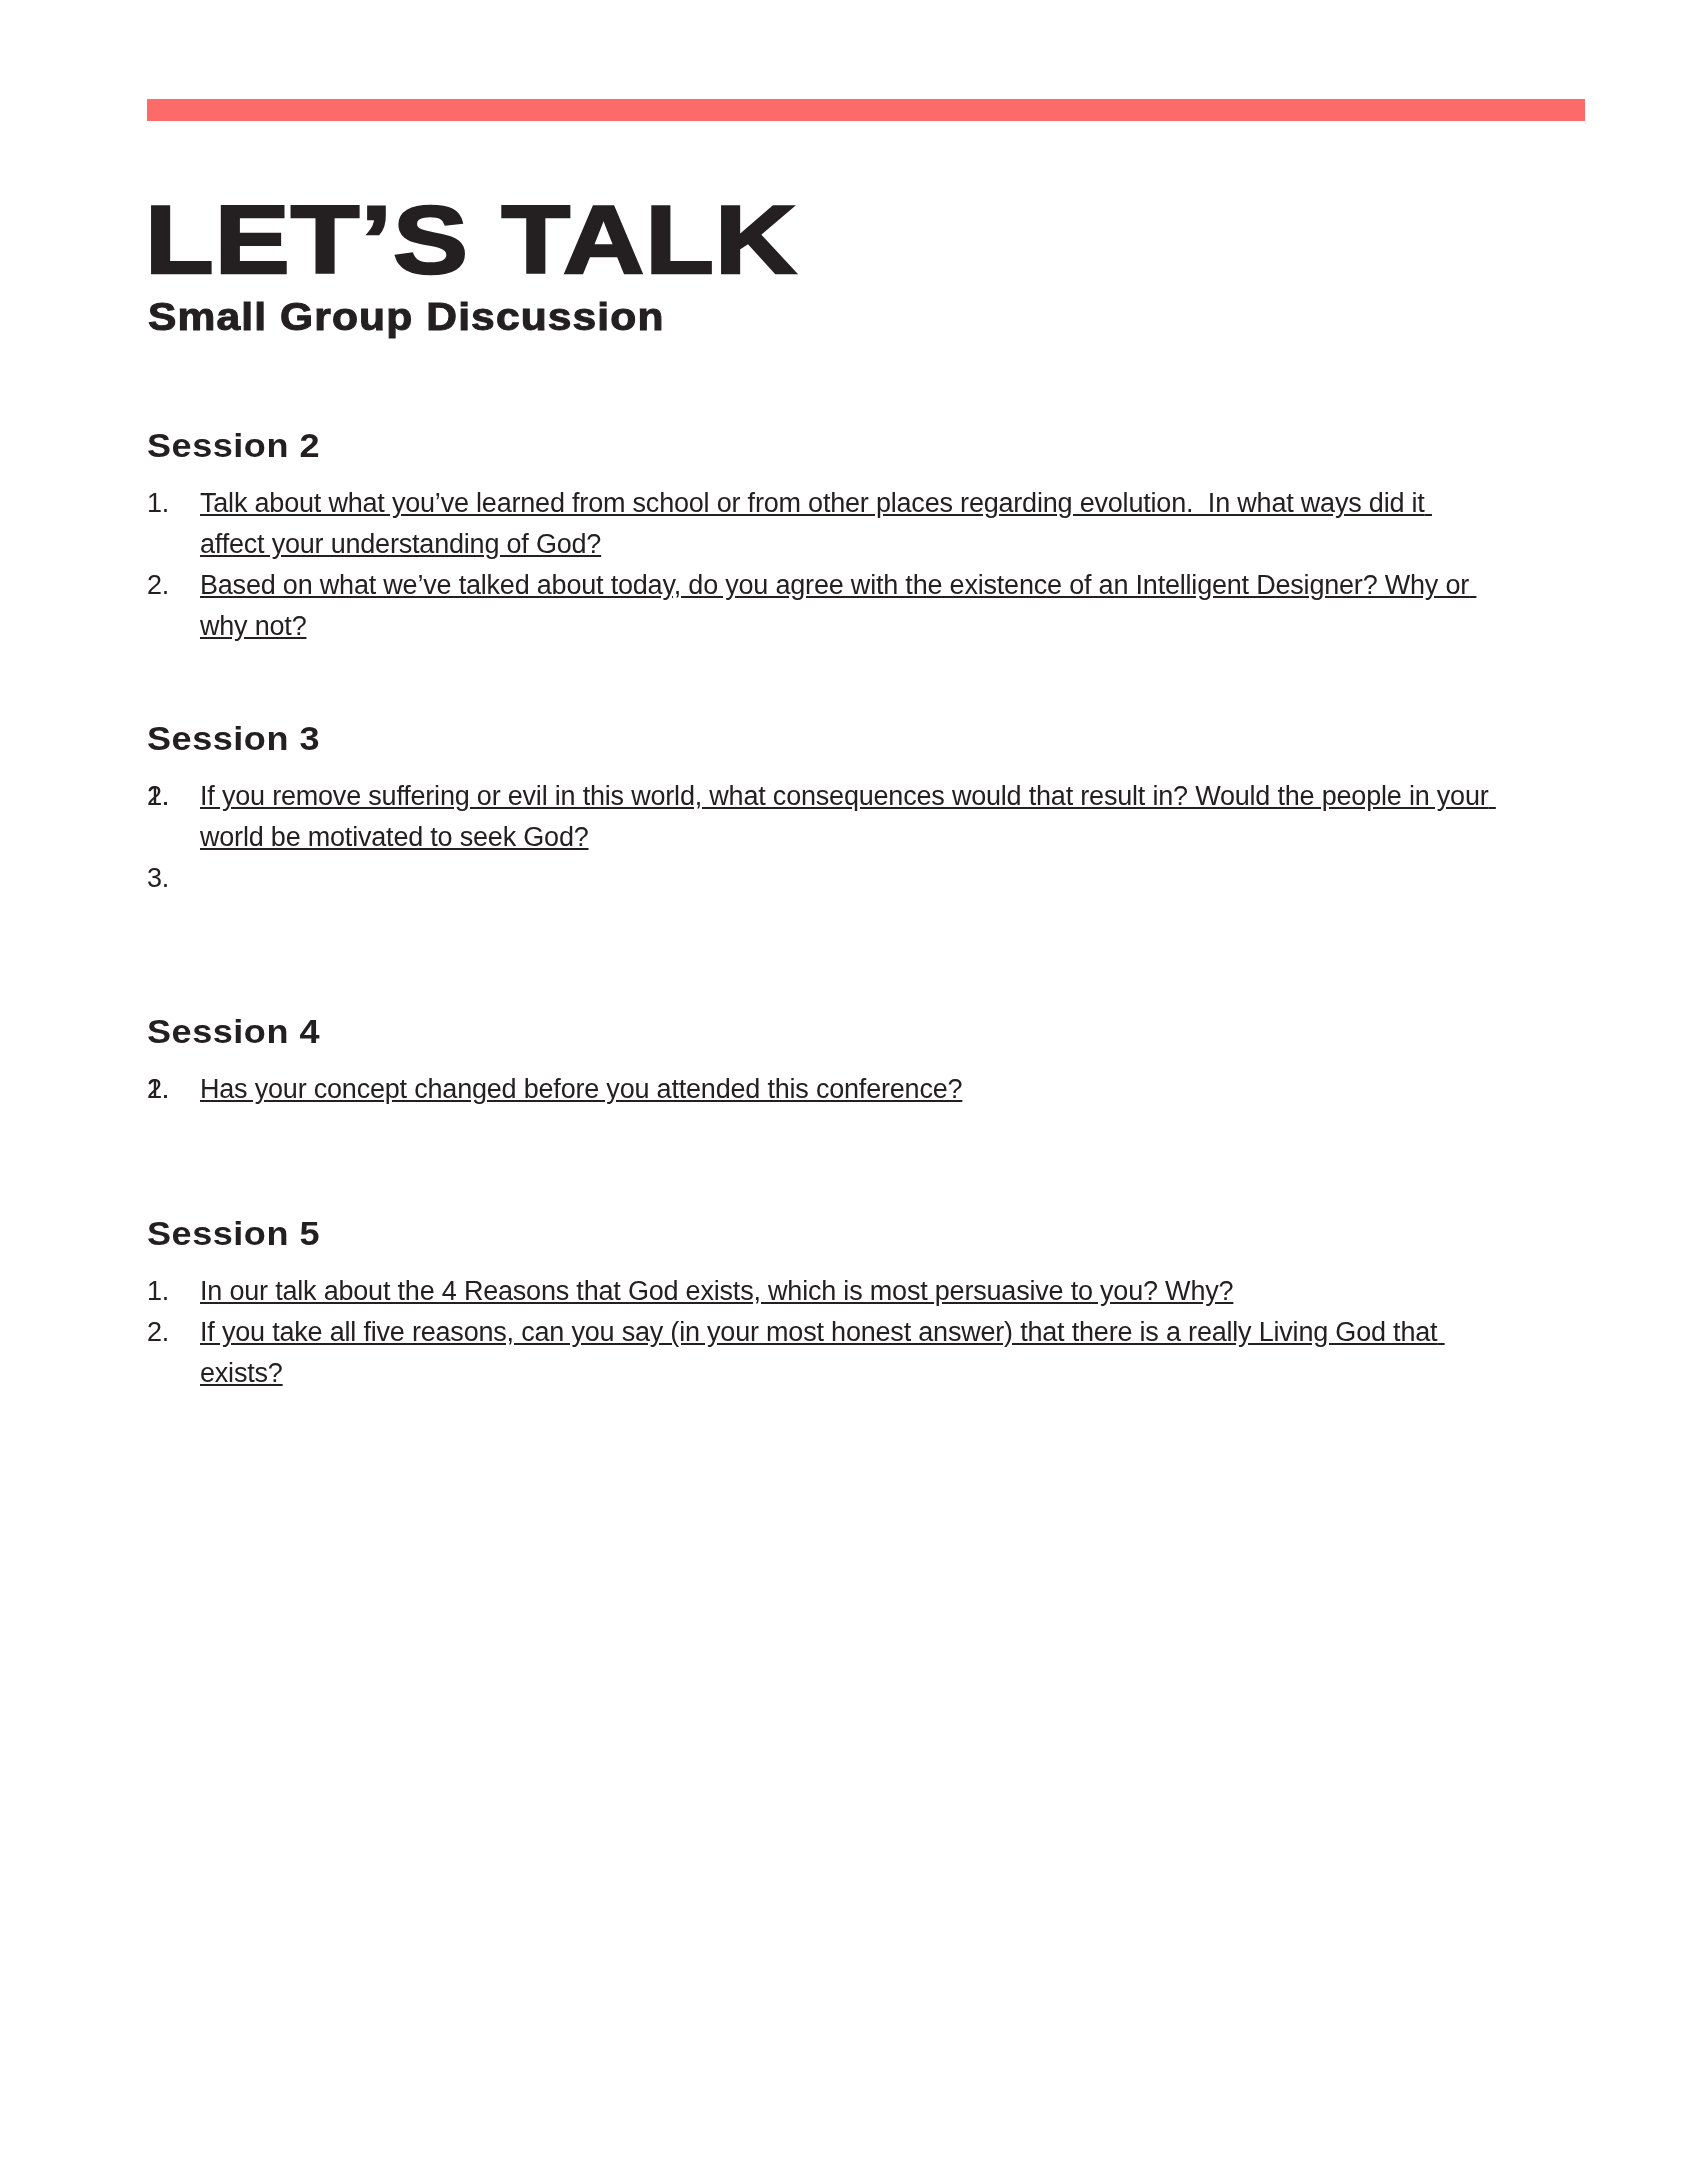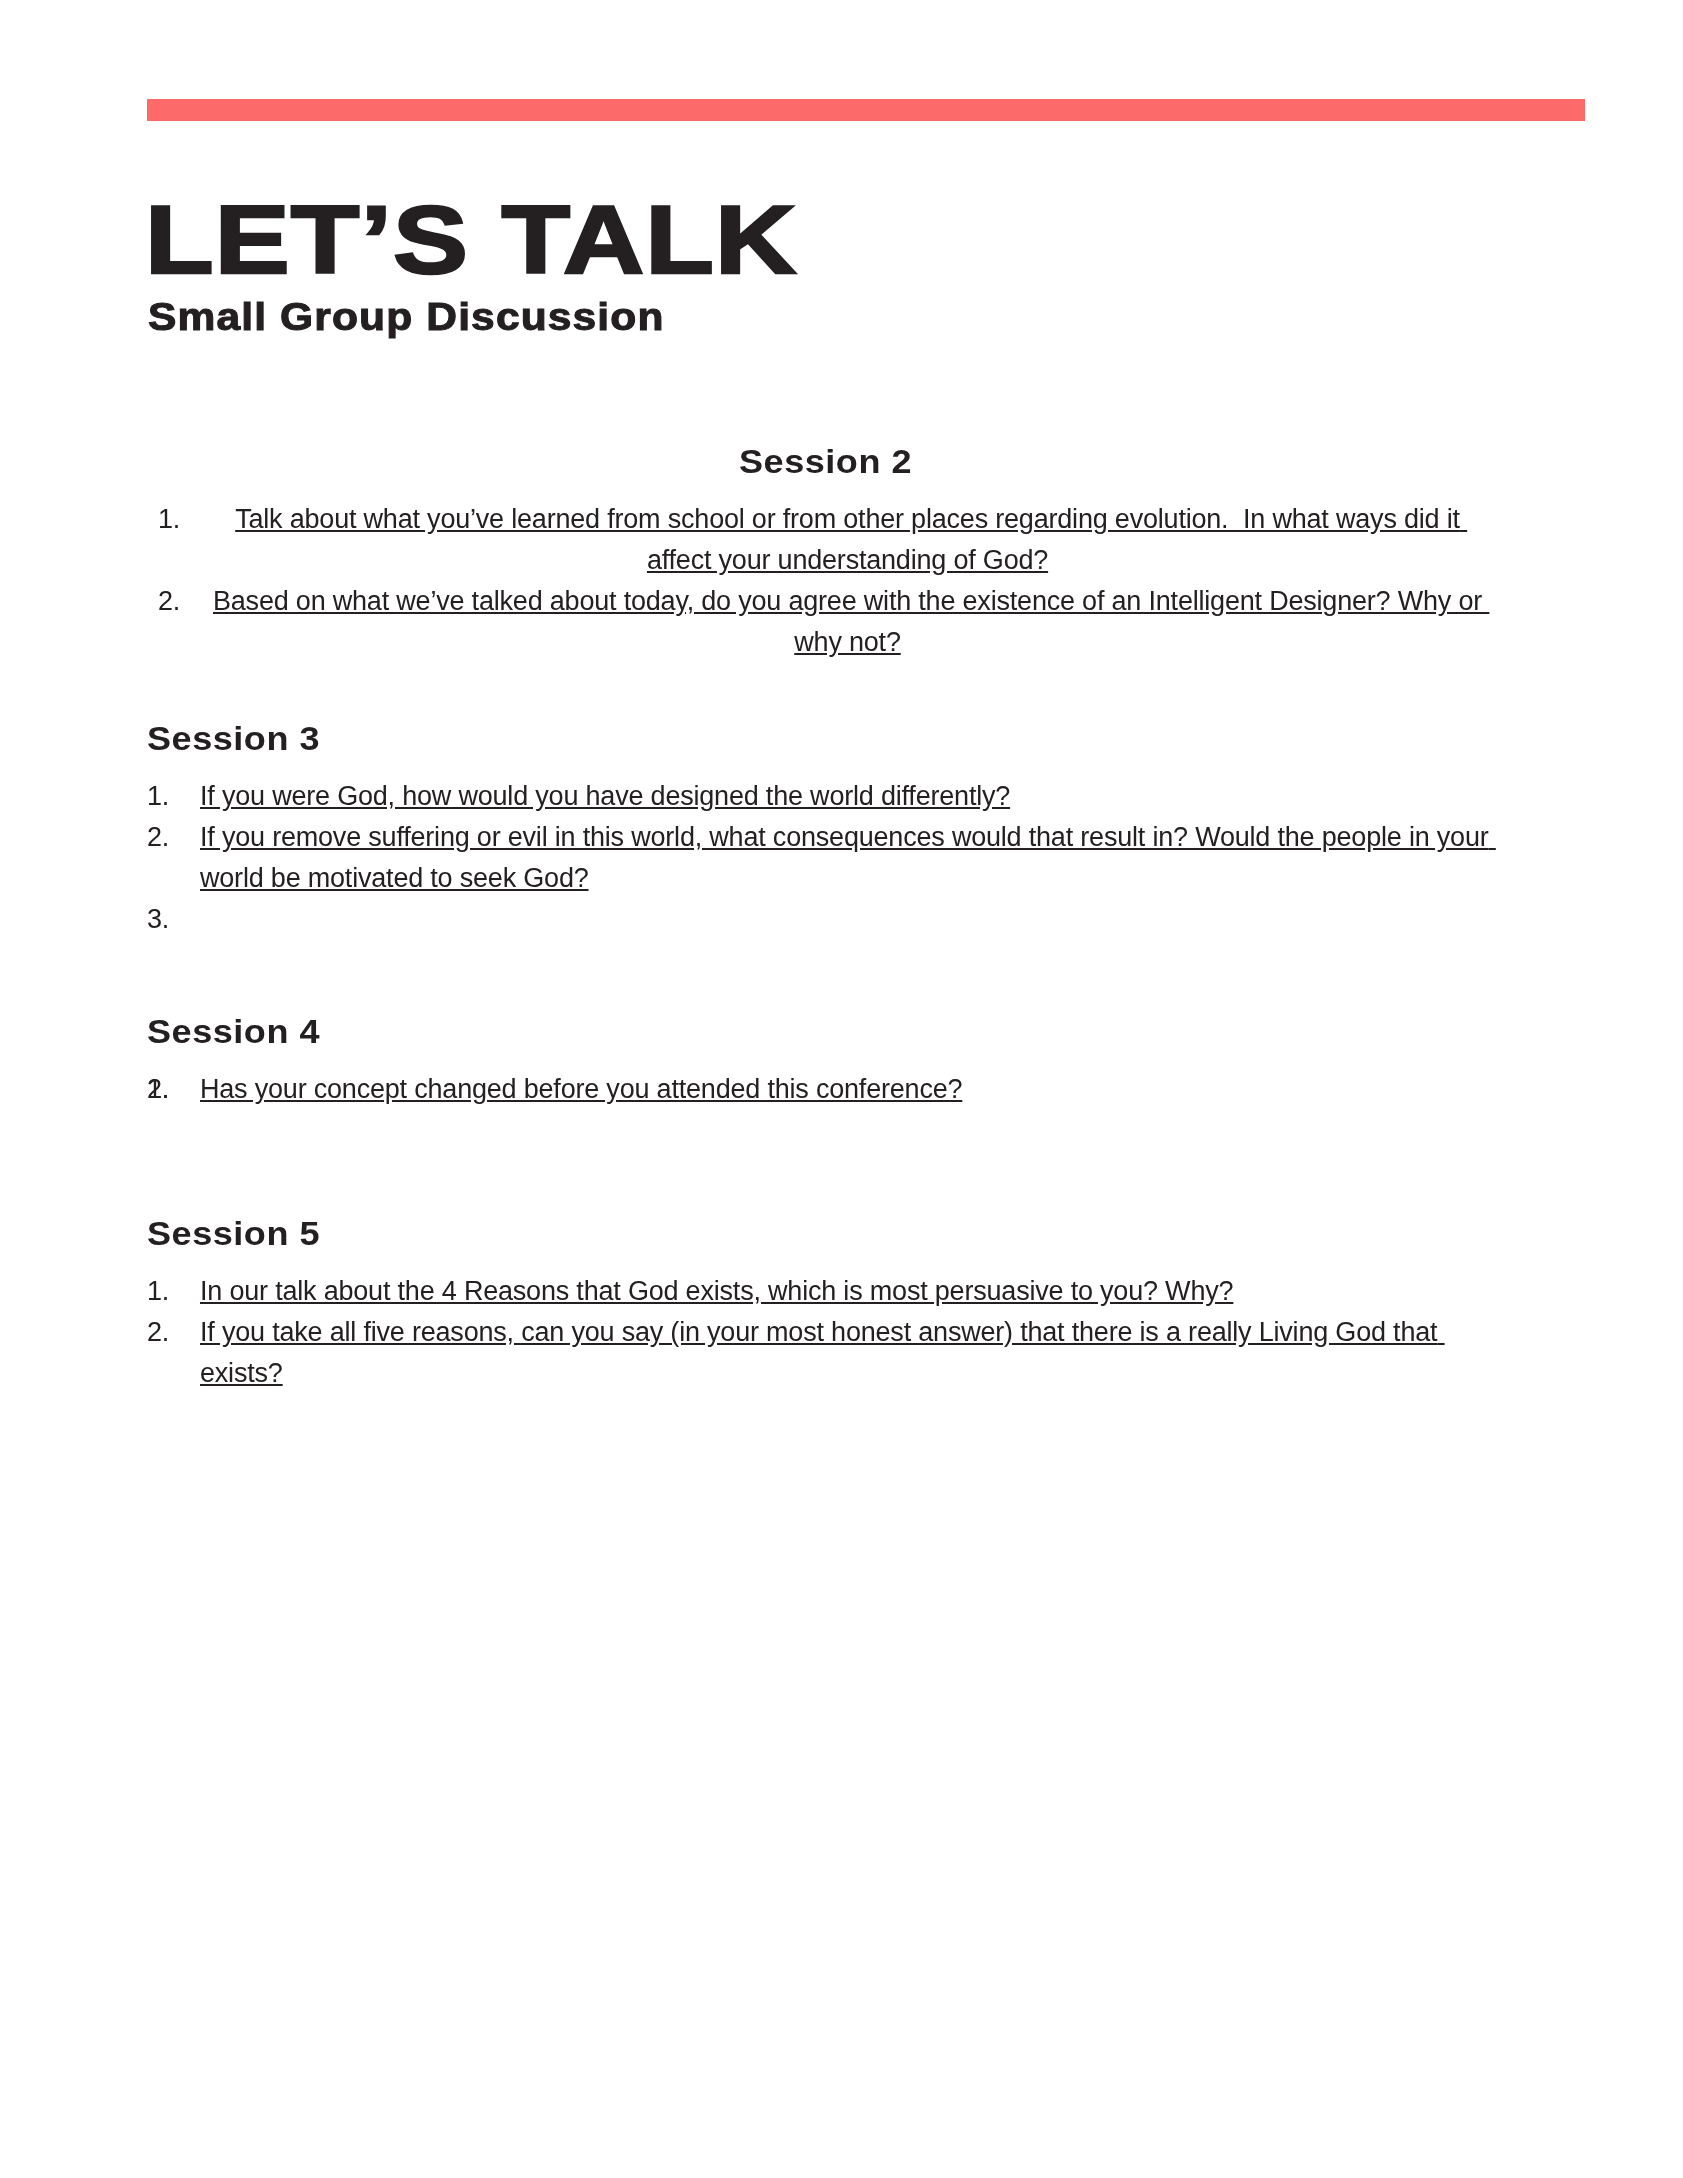--- a/index.html
+++ b/index.html
@@ -85,21 +85,21 @@
   .session li .num {
     position: absolute;
     left: 0;
     top: 0;
     width: 44px;
   }
   .session li .q-text {
     white-space: pre-wrap;
     text-decoration: underline;
   }
-  .sec-0 { top: 444px; text-align: center; }
+  .sec-0 { top: 428px; }
   .sec-1 { top: 721px; }
   .sec-2 { top: 1014px; }
   .sec-3 { top: 1216px; }
   .footer-label {
     position: absolute;
     left: 8px;
     right: 0;
     top: 2069px;
     text-align: left;
     font-size: 28px;
@@ -126,21 +126,21 @@
     <h3>Session 2</h3>
     <ol>
         <li><span class="num">1.</span><span class="q-text">Talk about what you’ve learned from school or from other places regarding evolution.  In what ways did it affect your understanding of God?</span></li>
         <li><span class="num">2.</span><span class="q-text">Based on what we’ve talked about today, do you agree with the existence of an Intelligent Designer? Why or why not?</span></li>
       </ol>
   </section>
 
   <section class="session sec-1">
     <h3>Session 3</h3>
     <ol>
-        <li><span class="num">1.</span><span class="q-text">If you were God, how would you have designed the world differently?</span></li>
+        <li><span class="num">1.</span></li>
         <li><span class="num">2.</span><span class="q-text">If you remove suffering or evil in this world, what consequences would that result in? Would the people in your world be motivated to seek God?</span></li>
         <li><span class="num">3.</span></li>
       </ol>
   </section>
 
   <section class="session sec-2">
     <h3>Session 4</h3>
     <ol>
         <li><span class="num">1.</span></li>
         <li><span class="num">2.</span><span class="q-text">Has your concept changed before you attended this conference?</span></li>

